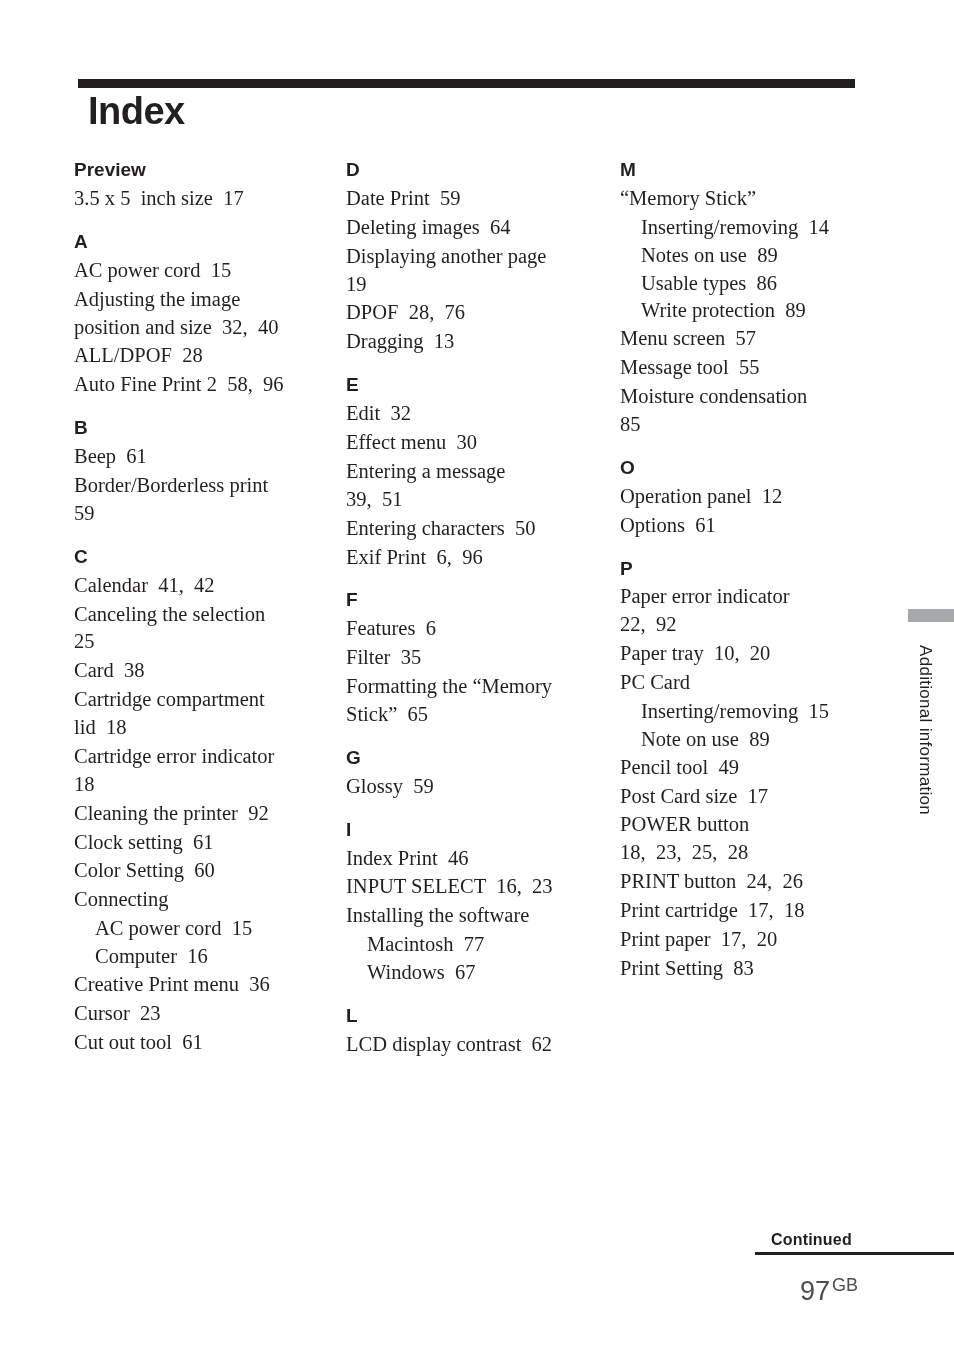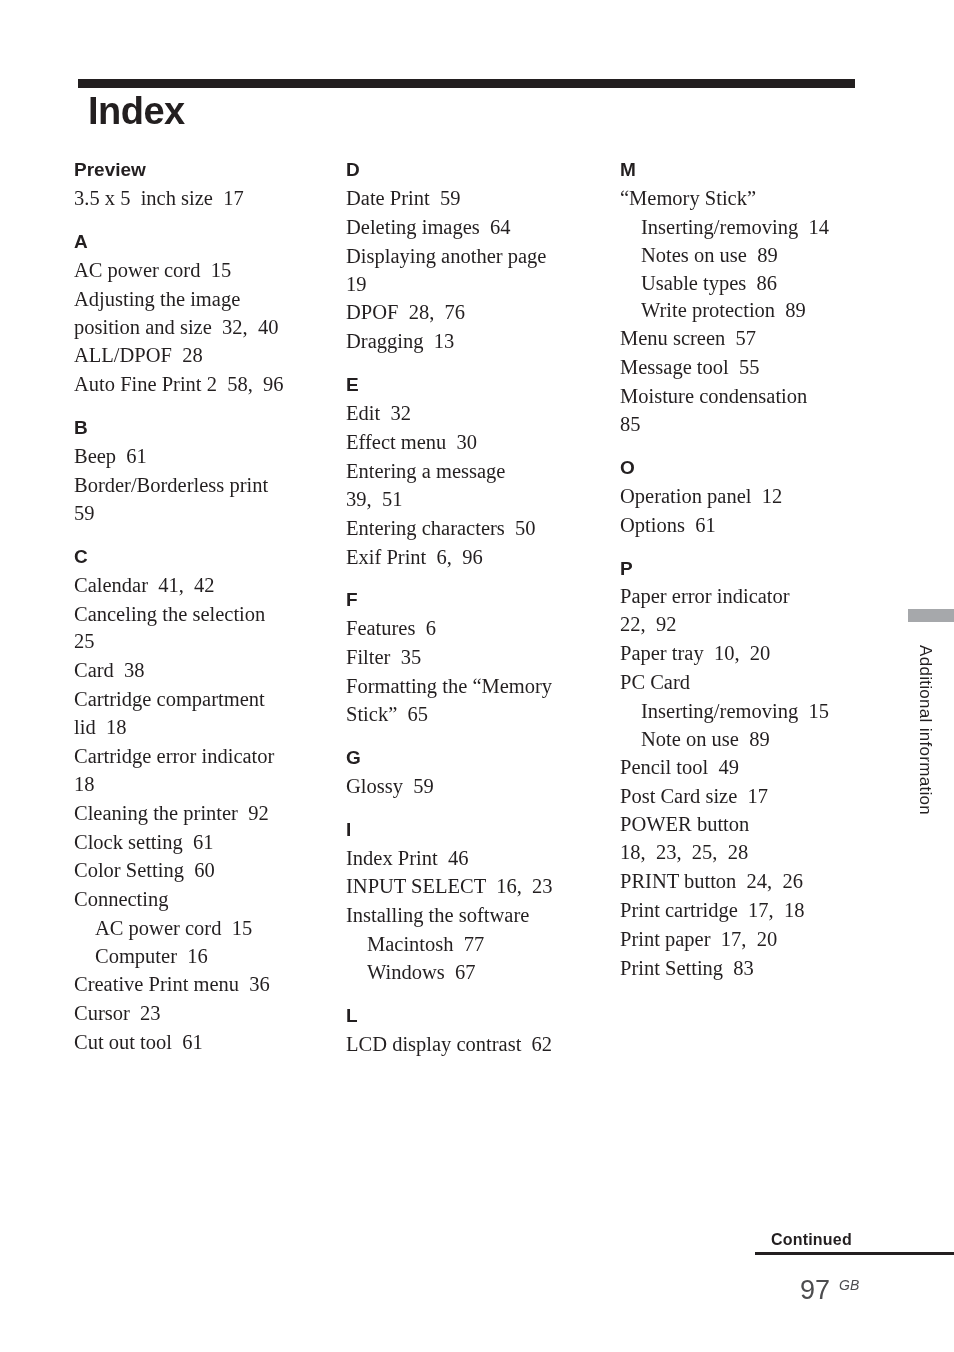--- a/index.html
+++ b/index.html
@@ -130,24 +130,23 @@
     position: absolute;
     left: 800px;
     top: 1275px;
     width: 120px;
     text-align: left;
     font-family: "Liberation Sans", "DejaVu Sans", sans-serif;
     font-size: 27px;
     color: #4d4d4f;
   }
   .page-number .suffix {
-    font-size: 14px;
-    font-style: italic;
+    font-size: 18px;
     vertical-align: 9px;
-    margin-left: 9px;
+    margin-left: 2px;
     color: #4d4d4f;
   }
 </style>
 </head>
 <body>
 
 <div class="page">
 
   <div class="header-rule"></div>
   <div class="page-title">Index</div>

